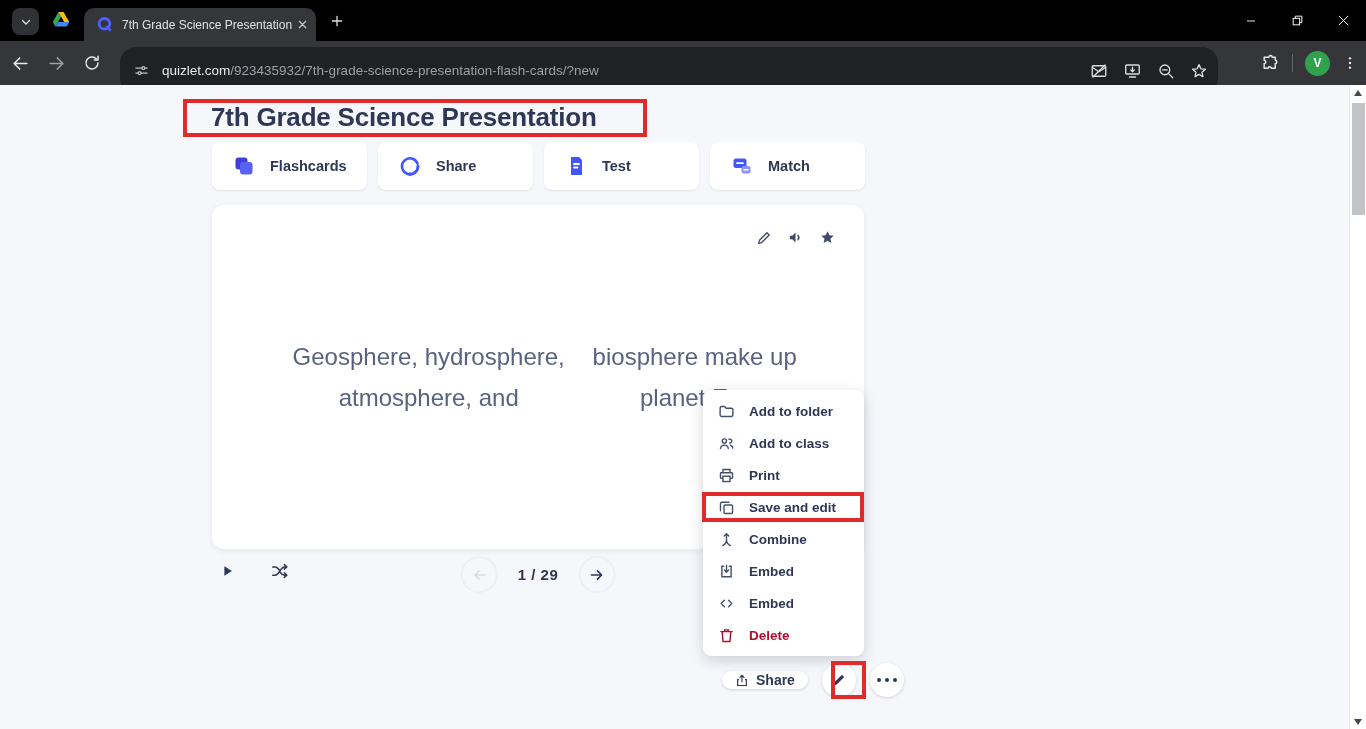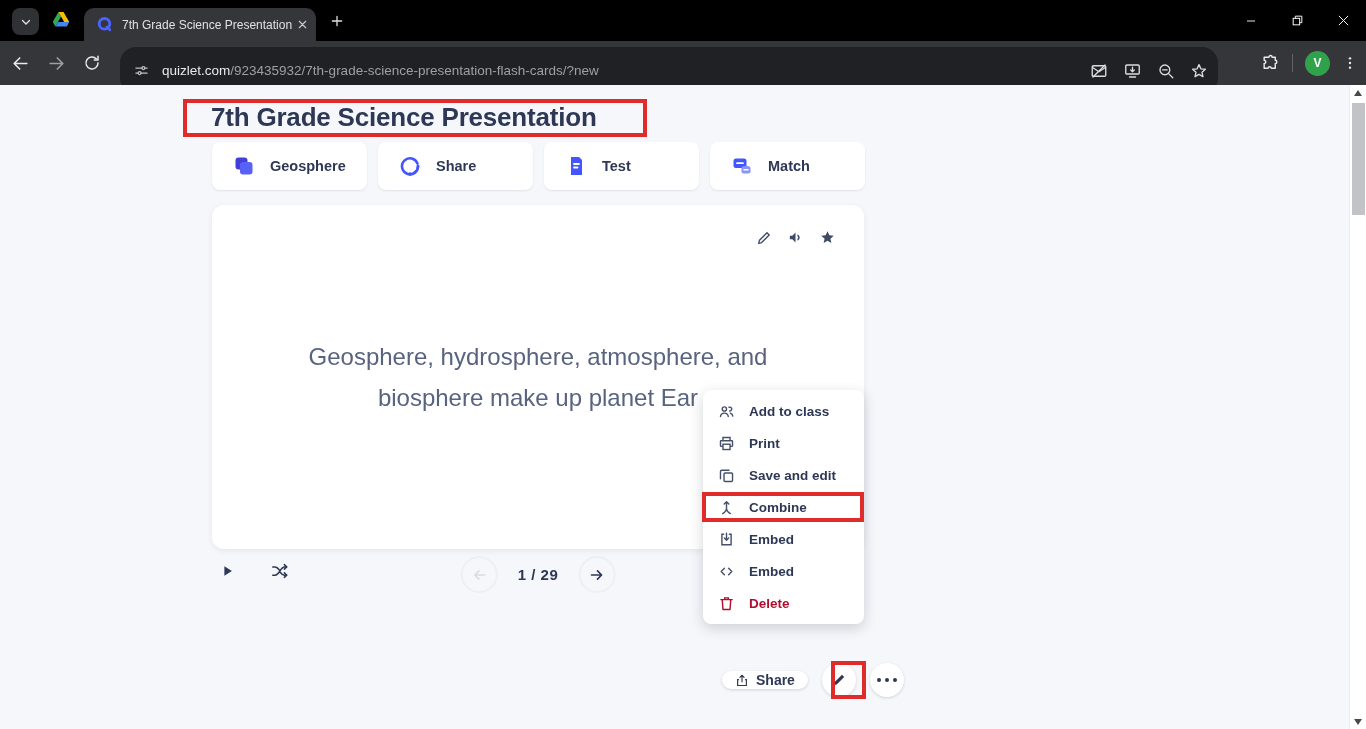--- a/index.html
+++ b/index.html
@@ -43,21 +43,21 @@
 
   .modes { position:absolute; left:212px; top:57px; width:653px; display:flex; gap:11px; }
   .mode-btn { width:155px; height:48px; background:#fff; border-radius:8px;
     box-shadow:0 1px 2px rgba(40,46,62,.1); display:flex; align-items:center; padding-left:20px; gap:14px; }
   .mode-label { font-size:14.5px; font-weight:600; color:#2e3856; }
 
   .flashcard { position:absolute; left:212px; top:120px; width:652px; height:344px; background:#fff;
     border-radius:12px; box-shadow:0 2px 6px rgba(40,46,62,.08); }
   .card-tools { position:absolute; top:24px; right:28px; display:flex; gap:15px; align-items:center; color:#3f4a66; }
   .card-text { position:absolute; inset:0; display:flex; align-items:center; justify-content:center;
-    text-align:center; flex-direction:column; color:#586380; font-size:24px; line-height:41px; padding:0 60px; }
+    text-align:center; flex-direction:row; color:#586380; font-size:24px; line-height:41px; padding:0 60px; }
 
   .controls { position:absolute; left:212px; top:471px; width:652px; height:44px; }
   .ctl-left { position:absolute; left:8px; top:6px; display:flex; gap:34px; align-items:center; color:#2e3856; }
   .ctl-center { position:absolute; left:50%; top:0; transform:translateX(-50%); display:flex;
     align-items:center; gap:20px; }
   .circle-btn { width:37px; height:37px; border-radius:50%; border:2px solid #edeff4; background:transparent;
     display:flex; align-items:center; justify-content:center; }
   .progress { font-size:15px; font-weight:600; color:#2e3856; letter-spacing:.5px; }
 
   .actions { position:absolute; left:722px; top:578px; display:flex; gap:14px; align-items:center; }
@@ -204,21 +204,21 @@
 <div class="page">
 
   <div class="page-title">7th Grade Science Presentation</div>
 
   <div class="modes">
     <div class="mode-btn">
       <svg width="24" height="24" viewBox="0 0 24 24">
           <rect x="3.5" y="3.5" width="12" height="12" rx="3" fill="#423ed8"></rect>
           <rect x="8" y="8" width="12.5" height="12.5" rx="3" fill="#5861f5"></rect>
         </svg>
-      <span class="mode-label">Geosphere</span>
+      <span class="mode-label">Flashcards</span>
     </div>
     <div class="mode-btn">
       <svg width="24" height="24" viewBox="0 0 24 24" fill="none">
           <path d="M19.5 9.5A8 8 0 1 0 20 12" stroke="#4255ff" stroke-width="2.6" stroke-linecap="round"></path>
           <path d="M20 12a8 8 0 0 1-8 8" stroke="#4255ff" stroke-width="2.6" stroke-linecap="round" stroke-dasharray="2.5 3.5"></path>
           <circle cx="12" cy="20" r="1.8" fill="#4255ff"></circle>
         </svg>
       <span class="mode-label">Share</span>
     </div>
     <div class="mode-btn">
@@ -301,20 +301,26 @@
           <i></i>
           <i></i>
           <i></i>
         </div>
     </div>
   </div>
 
   <div class="menu">
     <div class="menu-item">
       <svg class="mi-icon" width="17" height="17" viewBox="0 0 24 24" fill="none">
+          <path d="M3 7a2 2 0 0 1 2-2h4.5l2 2.5H19a2 2 0 0 1 2 2V17a2 2 0 0 1-2 2H5a2 2 0 0 1-2-2V7z" stroke="currentColor" stroke-width="2" stroke-linejoin="round"></path>
+        </svg>
+      <span>Add to folder</span>
+    </div>
+    <div class="menu-item">
+      <svg class="mi-icon" width="17" height="17" viewBox="0 0 24 24" fill="none">
           <circle cx="9" cy="8.5" r="3" stroke="currentColor" stroke-width="2"></circle>
           <path d="M3.5 19c.4-3 2.7-4.7 5.5-4.7s5.1 1.7 5.5 4.7" stroke="currentColor" stroke-width="2" stroke-linecap="round"></path>
           <path d="M15.5 6a2.8 2.8 0 1 1 1 5.4M17.5 14.4c2 .5 3.1 2 3.4 4" stroke="currentColor" stroke-width="2" stroke-linecap="round"></path>
         </svg>
       <span>Add to class</span>
     </div>
     <div class="menu-item">
       <svg class="mi-icon" width="17" height="17" viewBox="0 0 24 24" fill="none">
           <path d="M7 8V3.5h10V8" stroke="currentColor" stroke-width="2"></path>
           <rect x="3.5" y="8" width="17" height="8" rx="1" stroke="currentColor" stroke-width="2"></rect>

